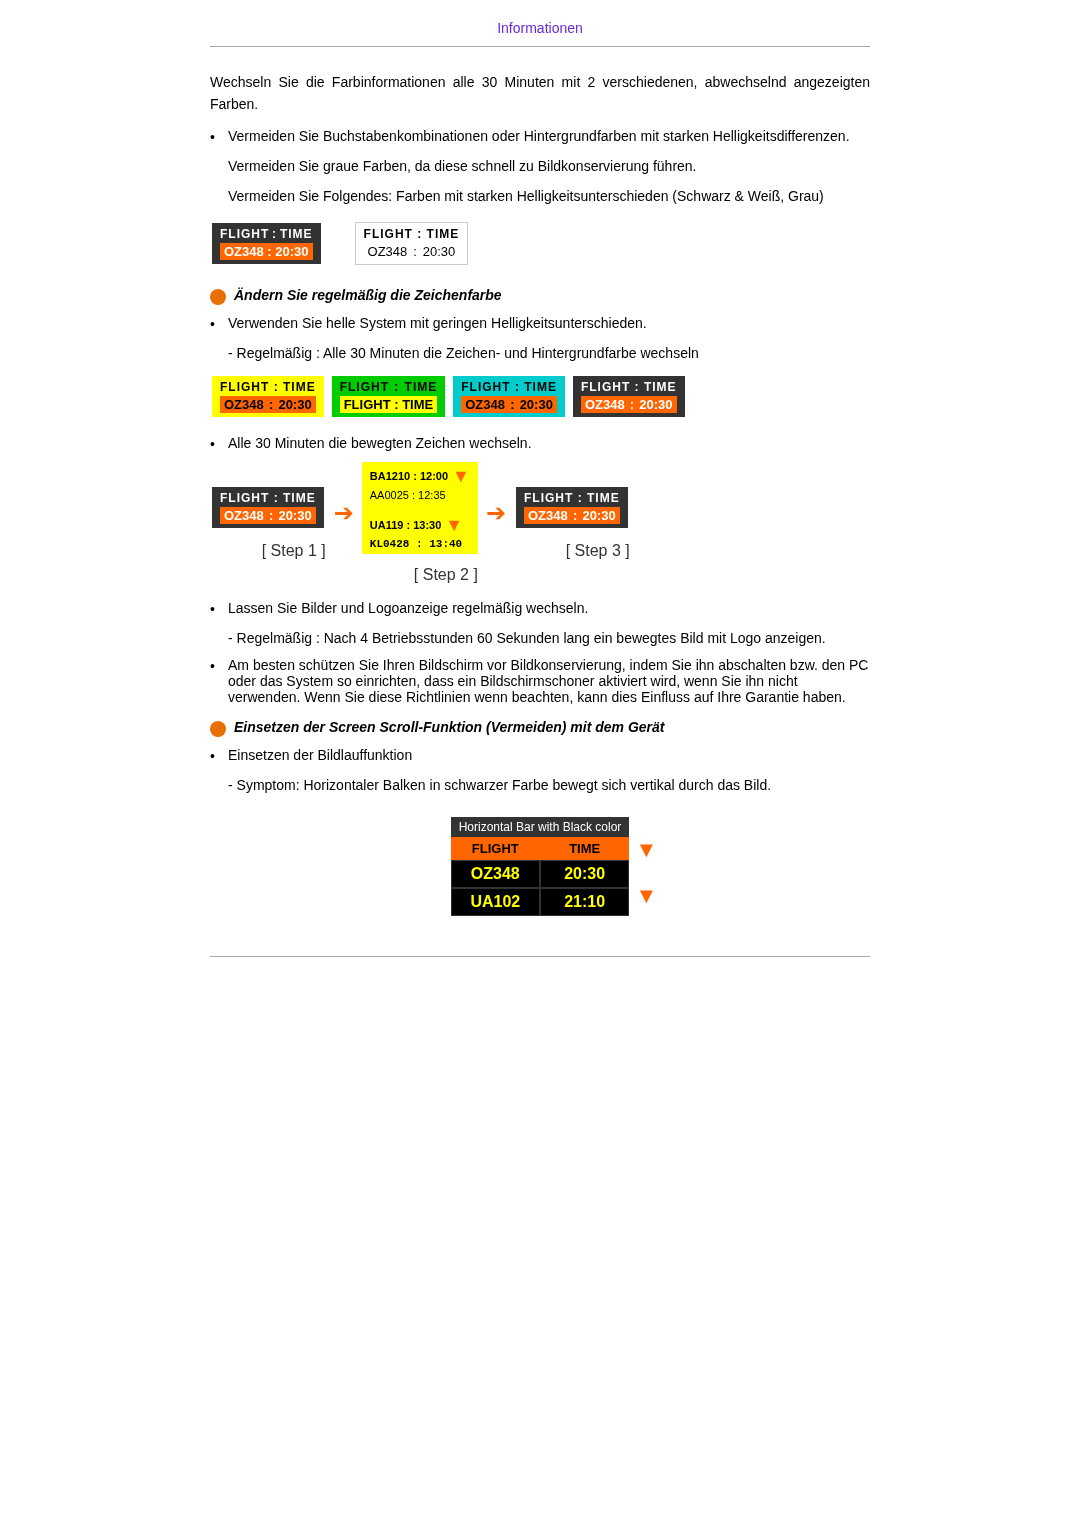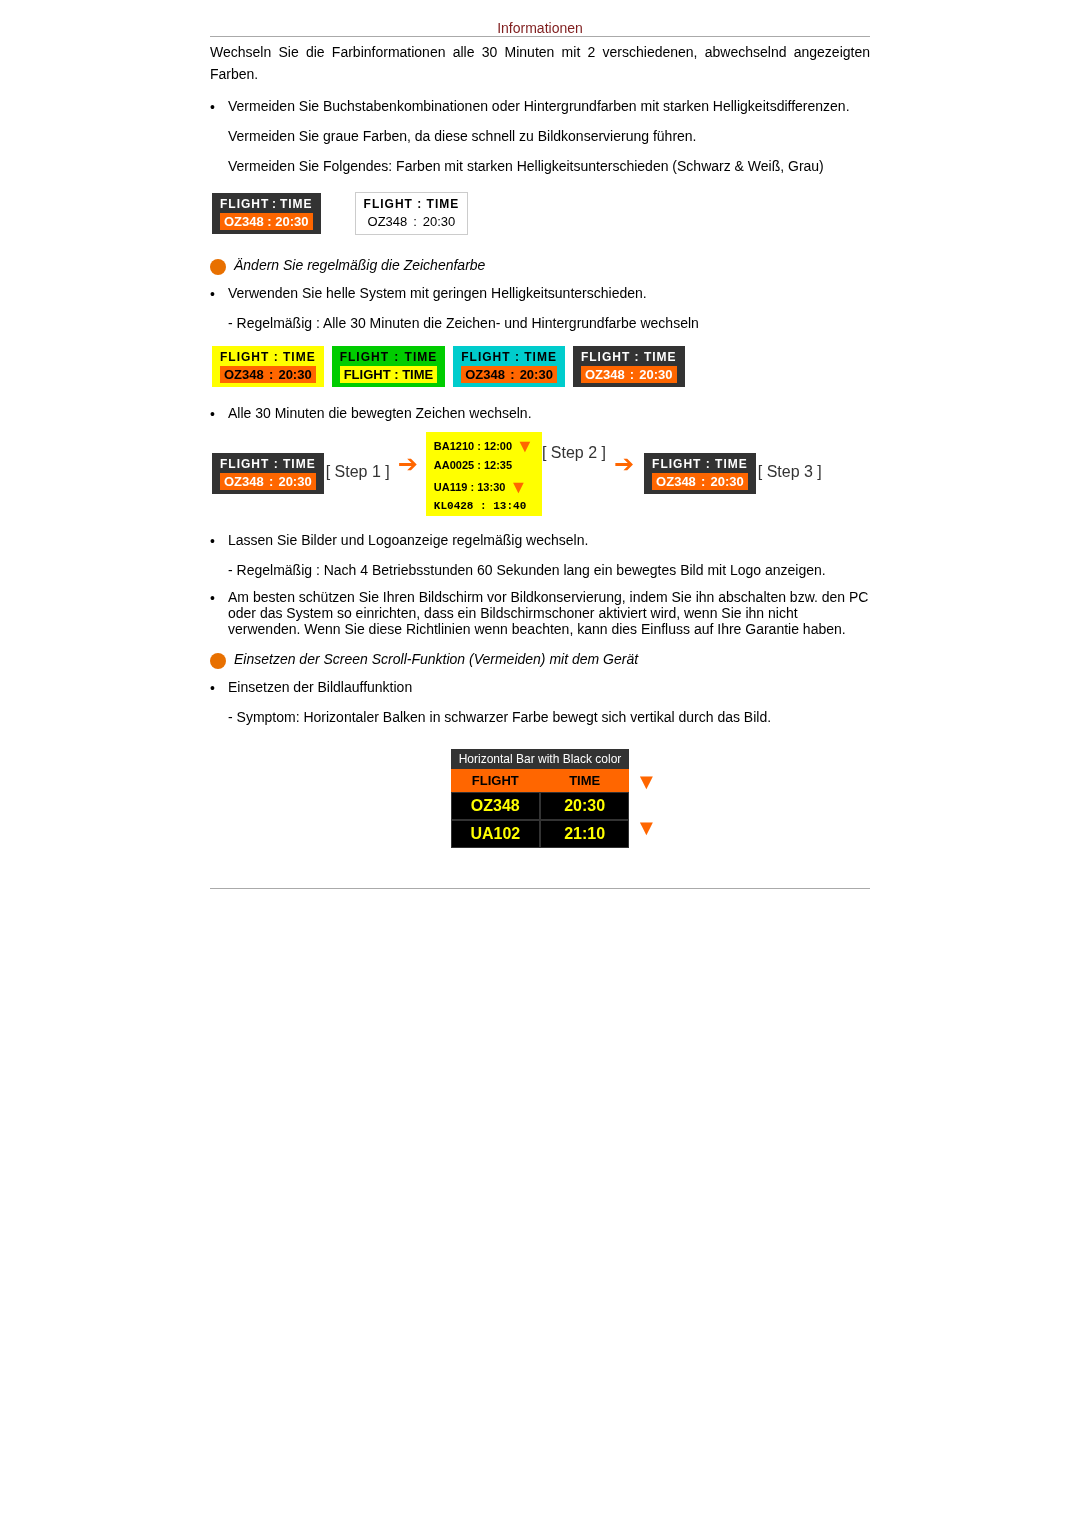--- a/index.html
+++ b/index.html
@@ -11,23 +11,24 @@
       padding: 0;
     }
     .page {
       max-width: 780px;
       margin: 0 auto;
       padding: 20px 60px 40px 60px;
     }
     .page-title {
       text-align: center;
       font-size: 14px;
-      color: #7f1d1d;
+      color: #6d28d9;
+      padding-bottom: 10px;
       border-bottom: 1px solid #aaa;
-      margin-bottom: 4px;
+      margin-bottom: 24px;
     }
     .section-text {
       margin-bottom: 12px;
       line-height: 1.6;
       text-align: justify;
     }
     .bullet-item {
       display: flex;
       align-items: flex-start;
       margin-bottom: 10px;
@@ -54,21 +55,21 @@
       width: 16px;
       height: 16px;
       background: #e87000;
       border-radius: 50%;
       min-width: 16px;
       margin-top: 2px;
       margin-right: 8px;
     }
     .orange-label {
       font-style: italic;
-      font-weight: normal;
+      font-weight: bold;
       font-size: 14px;
       color: #000;
     }
 
     
     .flight-box {
       display: inline-block;
       background: #000;
       padding: 4px 8px;
       margin: 2px;
@@ -153,22 +154,22 @@
     
     .steps-container {
       display: flex;
       align-items: center;
       gap: 8px;
       margin: 10px 0 16px 0;
       flex-wrap: wrap;
     }
     .step-box {
       display: flex;
-      flex-direction: row;
-      align-items: flex-start;
+      flex-direction: column;
+      align-items: flex-end;
     }
     .step-label {
       font-size: 16px;
       margin-top: 12px;
       color: #333;
     }
     .arrow-right {
       font-size: 24px;
       color: #ff6600;
       margin-bottom: 20px;
@@ -365,21 +366,21 @@
     </div>
 
     <div class="arrow-right">➔</div>
 
     <div class="step-box">
       <div style="background:#ffff00; padding:4px 8px; display:inline-block;">
         <div style="display:flex; align-items:center; font-size:11px; font-weight:bold; color:#000; margin-bottom:2px;">
           <span>BA1210 : 12:00</span>
           <span class="arrow-down" style="margin-left:4px;">▼</span>
         </div>
-        <div style="display:flex; align-items:center; font-size:11px; font-weight:bold; color:#000; margin-bottom:6px;">
+        <div style="display:flex; align-items:center; font-size:11px; font-weight:normal; color:#000; margin-bottom:14px;">
           <span>AA0025 : 12:35</span>
         </div>
         <div style="display:flex; align-items:center; font-size:11px; font-weight:bold; color:#000; margin-bottom:2px;">
           <span>UA119 : 13:30</span>
           <span class="arrow-down" style="margin-left:4px;">▼</span>
         </div>
         <div style="display:flex; align-items:center; font-size:11px; font-weight:bold; color:#000;font-family:Liberation Mono, monospace;">
           <span>KL0428 : 13:40</span>
         </div>
       </div>

